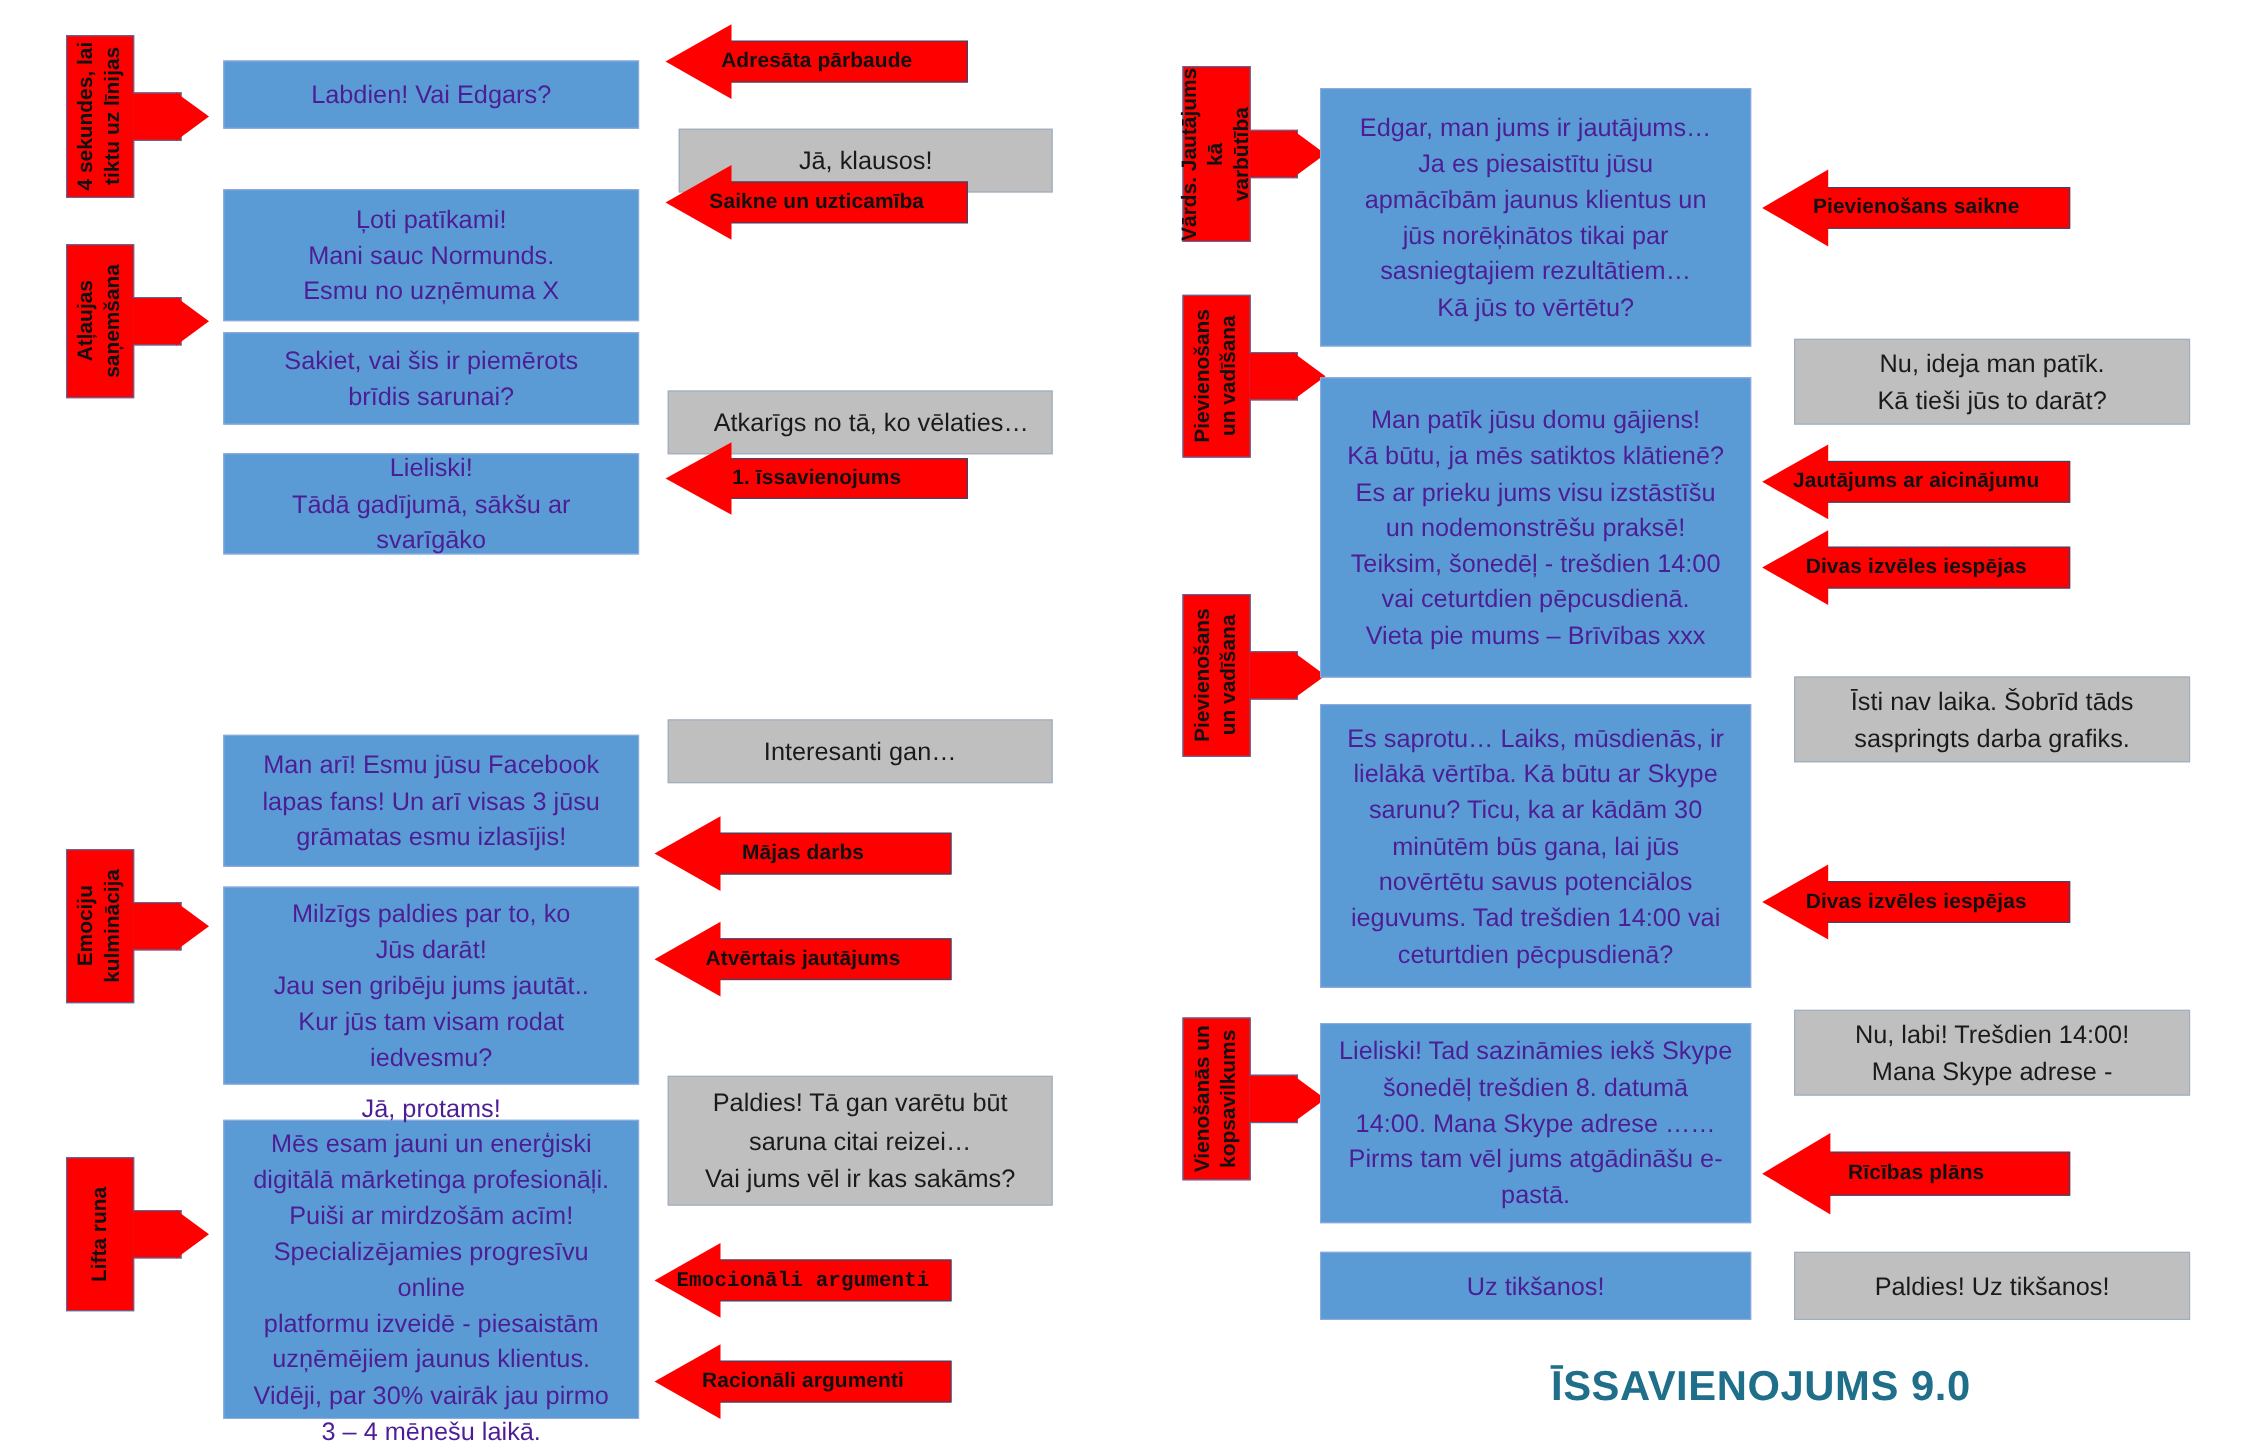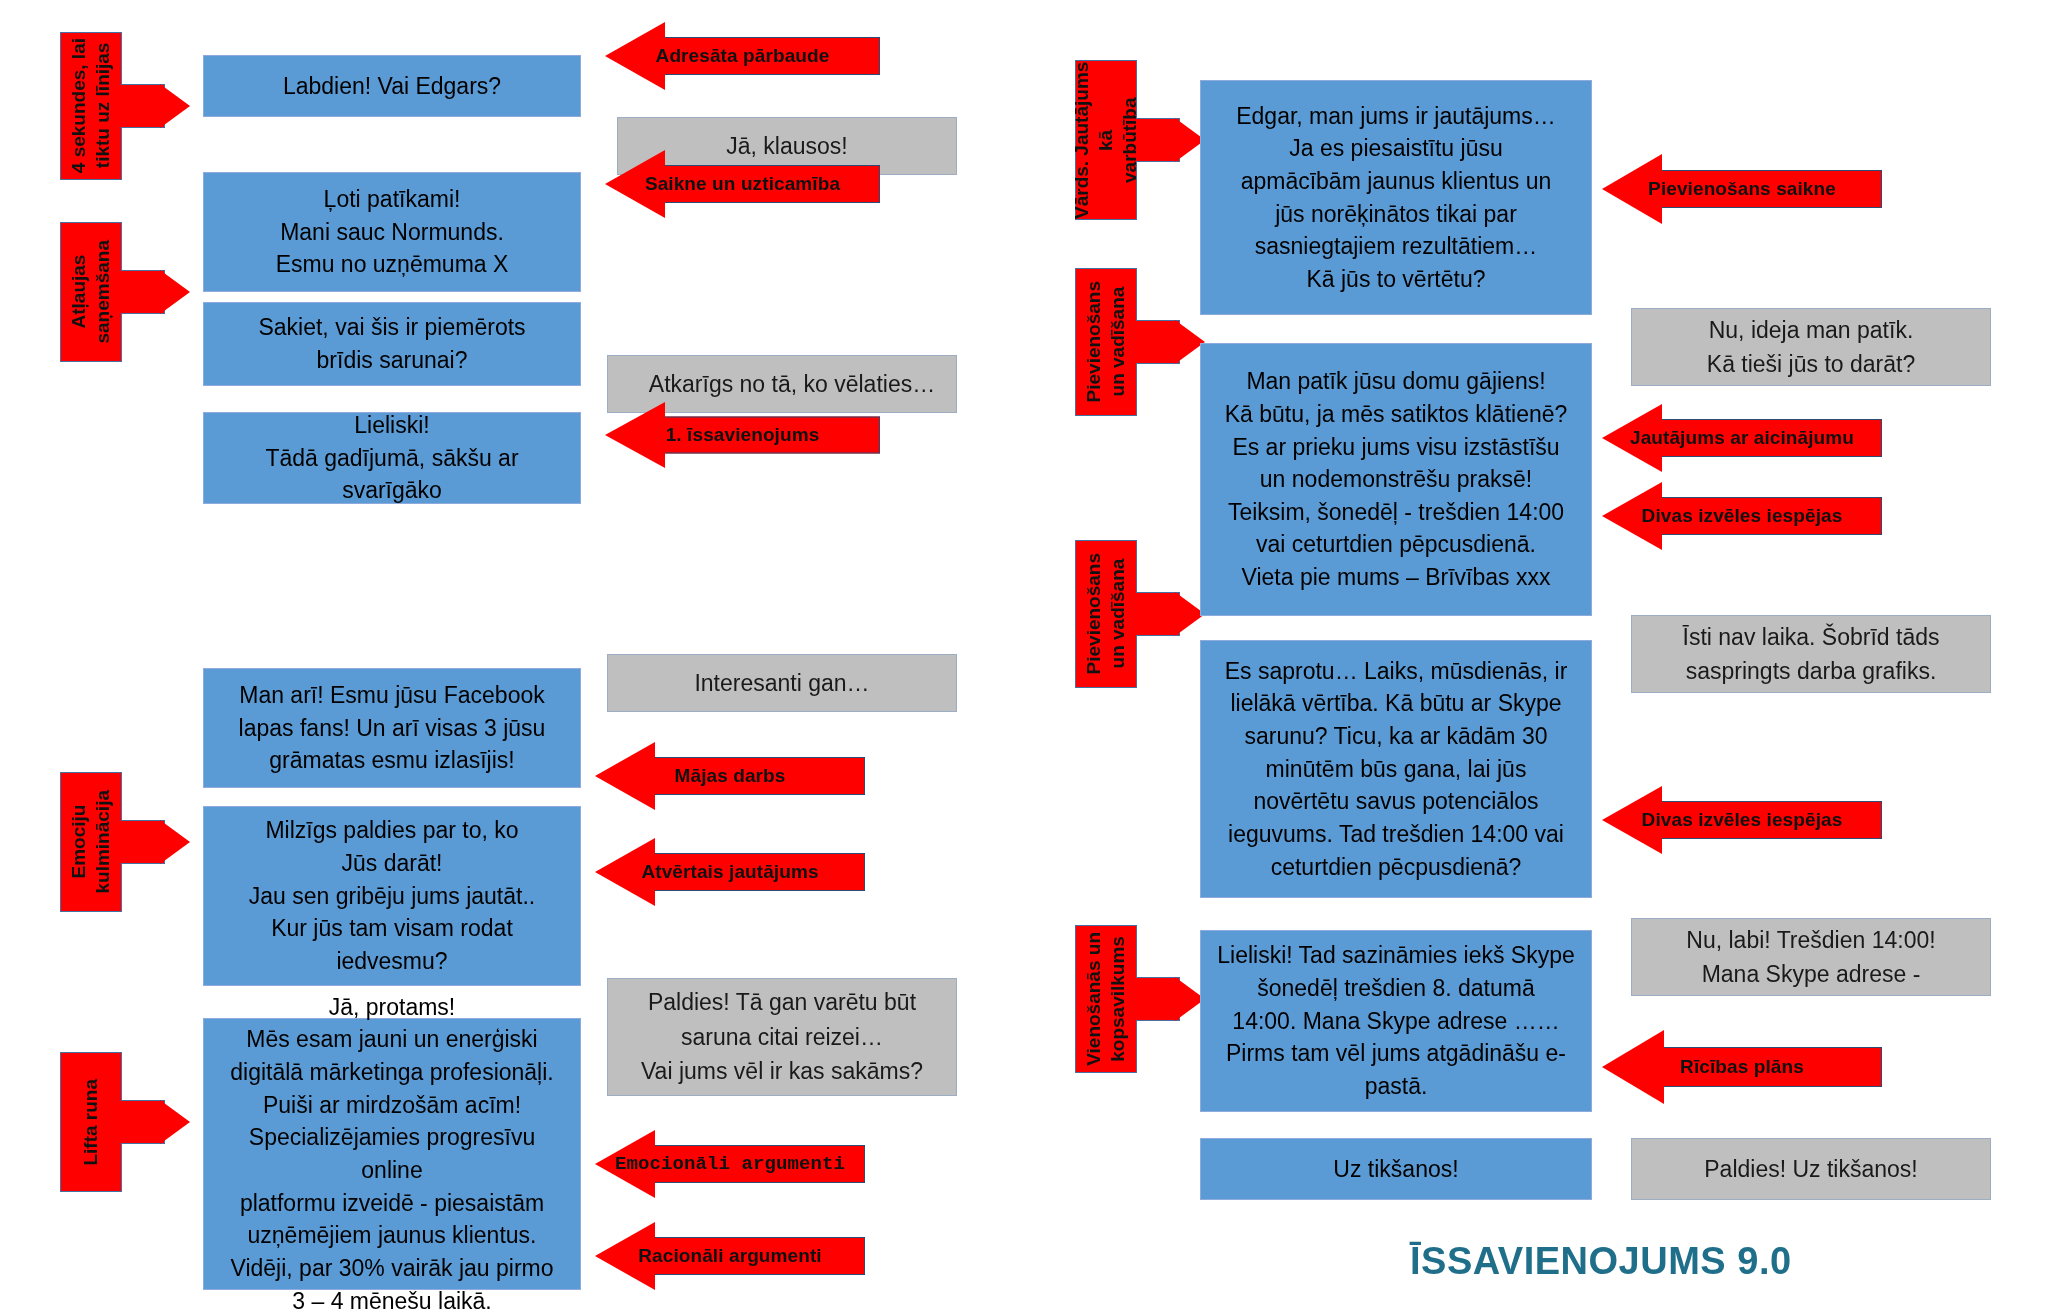--- a/index.html
+++ b/index.html
@@ -5,21 +5,21 @@
   html,body{margin:0;padding:0;background:#ffffff;}
   body{width:2048px;height:1316px;position:relative;overflow:hidden;
        font-family:"Liberation Sans","DejaVu Sans",sans-serif;}
   .canvas{position:absolute;left:0;top:0;width:2048px;height:1316px;}
 
   
   .node{position:absolute;box-sizing:border-box;display:flex;align-items:center;
         justify-content:center;text-align:center;}
 
   
-  .blue{background:#5b9bd5;border:1px solid #8faadc;color:#000000;
+  .blue{background:#5b9bd5;border:1px solid #8faadc;color:#4c1d95;
         font-size:23px;line-height:1.42;font-weight:400;padding:6px 12px;}
 
   
   .grey{background:#bfbfbf;border:1px solid #9dadc4;color:#1a1a1a;
         font-size:23px;line-height:1.5;font-weight:400;padding:6px 12px;}
 
   
   .arrow-left{position:absolute;display:flex;align-items:center;justify-content:center;}
   .arrow-left .shaft{position:absolute;right:0;top:50%;transform:translateY(-50%);
         background:#ff0000;border:1px solid #2d4b73;box-sizing:border-box;}

